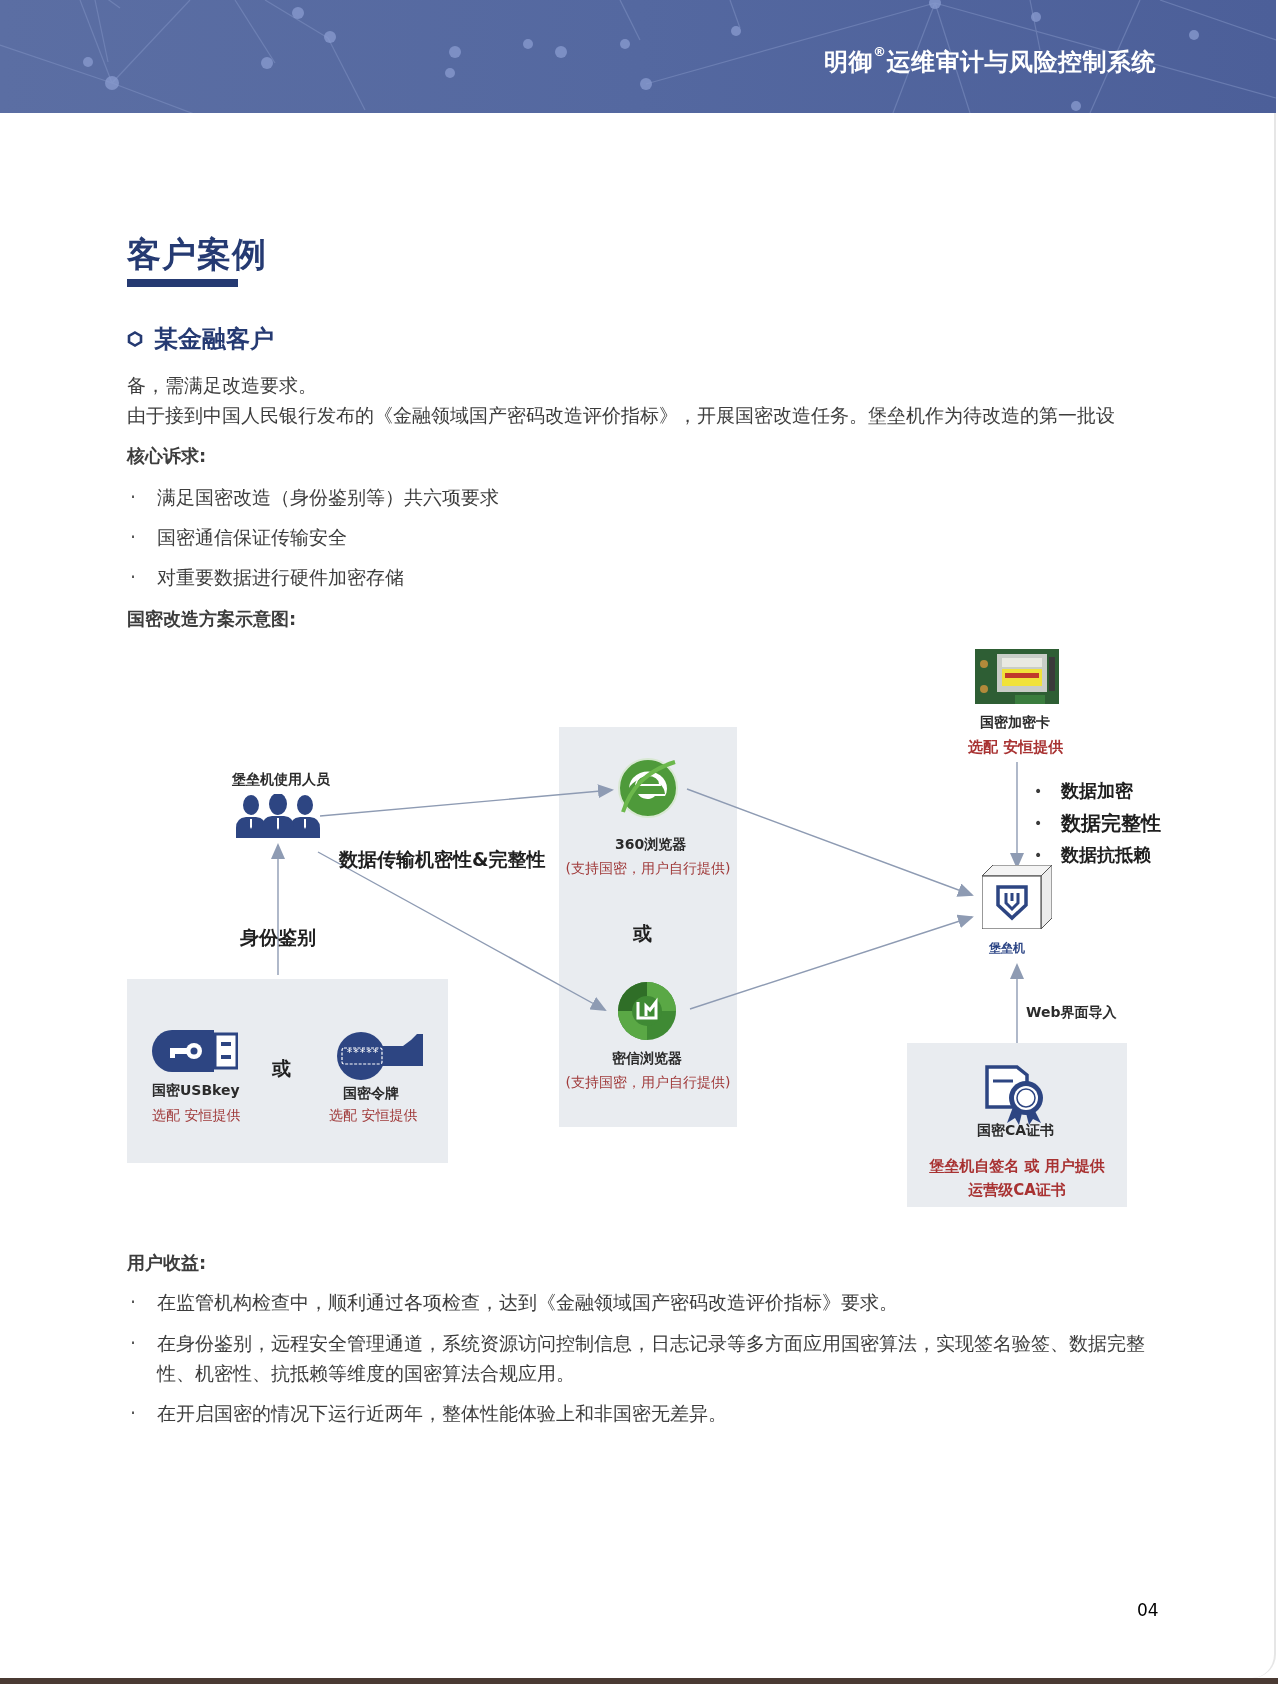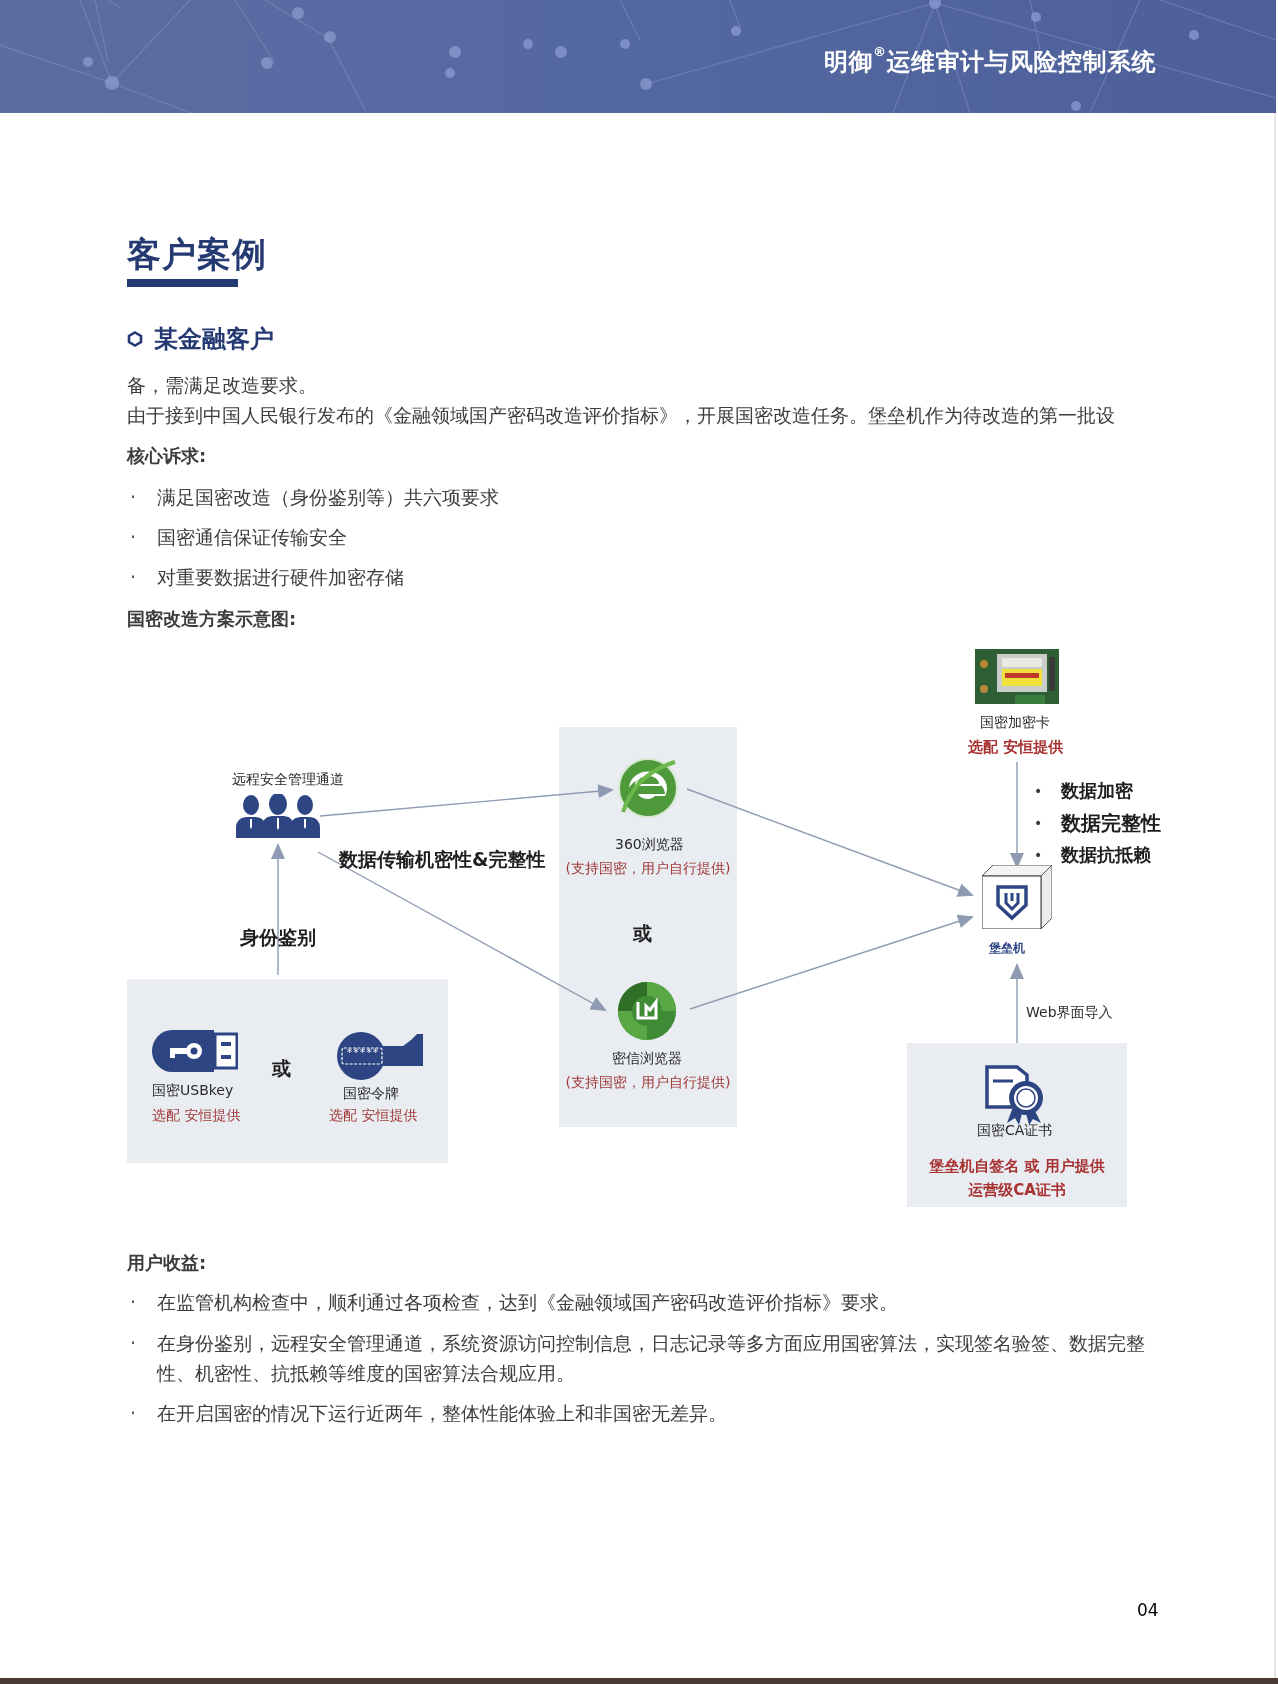--- a/index.html
+++ b/index.html
@@ -1,19 +1,19 @@
 <!DOCTYPE html>
 <html><head>
 <meta charset="utf-8">
 <style>
   * { box-sizing: border-box; margin: 0; padding: 0; }
   html, body { width: 1278px; height: 1684px; background: #ffffff; overflow: hidden; }
   body { position: relative; font-family: "DejaVu Sans", "Liberation Sans", sans-serif; color: #3a3a3a; }
 
-  .page { position: absolute; left: 0; top: 0; width: 1276px; height: 1678px; background: #fff; border-right: 2px solid #e6e6e6; }
+  .page { position: absolute; left: 0; top: 0; width: 1276px; height: 1678px; background: #fff; border-right: 2px solid #e6e6e6; border-radius: 24px; }
   .bottom-strip { position: absolute; left: 0; top: 1678px; width: 1278px; height: 6px; background: #4a3a33; }
 
   
   .banner { position: absolute; left: 0; top: 0; width: 1276px; height: 113px; background: linear-gradient(90deg, #5b6ea3 0%, #5468a0 50%, #4c5f99 100%); overflow: hidden; }
   .banner svg { position: absolute; left: 0; top: 0; }
   .banner-title { position: absolute; right: 120px; top: 46px; color: #ffffff; font-size: 24px; font-weight: bold; letter-spacing: 0.5px; }
   .banner-title sup { font-size: 13px; vertical-align: top; position: relative; top: -2px; }
 
   
   .section-title { position: absolute; left: 127px; top: 232px; font-size: 34px; font-weight: bold; color: #253a72; letter-spacing: 1px; }
@@ -25,21 +25,21 @@
   .p { position: absolute; left: 127px; font-size: 19px; line-height: 30px; color: #3d3d3d; width: 1040px; }
   .label { position: absolute; left: 127px; font-size: 18px; font-weight: bold; color: #3d3d3d; }
   .bullet { position: absolute; left: 130px; font-size: 19px; line-height: 30px; color: #3d3d3d; width: 1030px; display: flex; }
   .bullet .dot { width: 27px; flex: none; color: #555; }
   .bullet .txt { flex: 1; }
 
   
   .diagram { position: absolute; left: 0; top: 0; width: 1278px; height: 1684px; pointer-events: none; }
   .diagram * { pointer-events: auto; }
   .gray-box { position: absolute; background: #e9ecf0; }
-  .dlabel { position: absolute; font-size: 14px; color: #2b2b2b; white-space: nowrap; text-align: center; }
+  .dlabel { position: absolute; font-size: 14px; color: #2b2b2b; white-space: nowrap; text-align: center; font-weight: bold; }
   .dred { position: absolute; font-size: 14px; color: #a03a3a; white-space: nowrap; text-align: center; }
   .dred-bold { position: absolute; font-size: 15px; color: #a83232; font-weight: bold; white-space: nowrap; text-align: center; }
   .dbold { position: absolute; font-size: 19px; font-weight: bold; color: #1f1f1f; white-space: nowrap; }
   .dnavy { position: absolute; font-size: 12px; font-weight: bold; color: #2c4585; white-space: nowrap; text-align: right; }
 
   .page-number { position: absolute; left: 1137px; top: 1600px; font-size: 17px; color: #000000; }
 </style>
 </head>
 <body>
 
@@ -140,21 +140,21 @@
         <line x1="320" y1="816" x2="612" y2="790" marker-end="url(#arrL)"></line>
         <line x1="318" y1="852" x2="605" y2="1010" marker-end="url(#arrL)"></line>
         <line x1="687" y1="789" x2="972" y2="895" marker-end="url(#arrL)"></line>
         <line x1="690" y1="1009" x2="972" y2="917" marker-end="url(#arrL)"></line>
         <line x1="278" y1="975" x2="278" y2="845" marker-end="url(#arrL)"></line>
         <line x1="1017" y1="762" x2="1017" y2="867" marker-end="url(#arrL)"></line>
         <line x1="1017" y1="1043" x2="1017" y2="965" marker-end="url(#arrL)"></line>
       </g>
     </svg>
 
-    <div class="dlabel" style="left:232px; top:771px;">远程安全管理通道</div>
+    <div class="dlabel" style="left:232px; top:771px;">堡垒机使用人员</div>
     <svg style="position:absolute; left:236px; top:794px;" width="84" height="44" viewBox="0 0 84 44">
       <g fill="#2d4582">
         <ellipse cx="15" cy="11" rx="8" ry="10"></ellipse>
         <path d="M0,44 L0,34 Q0,24 10,23 L20,23 Q30,24 30,34 L30,44 z"></path>
         <ellipse cx="69" cy="11" rx="8" ry="10"></ellipse>
         <path d="M54,44 L54,34 Q54,24 64,23 L74,23 Q84,24 84,34 L84,44 z"></path>
         <ellipse cx="42" cy="10" rx="9" ry="11"></ellipse>
         <path d="M26,44 L26,33 Q26,23 36,22 L48,22 Q58,23 58,33 L58,44 z"></path>
       </g>
       <g fill="#ffffff">

